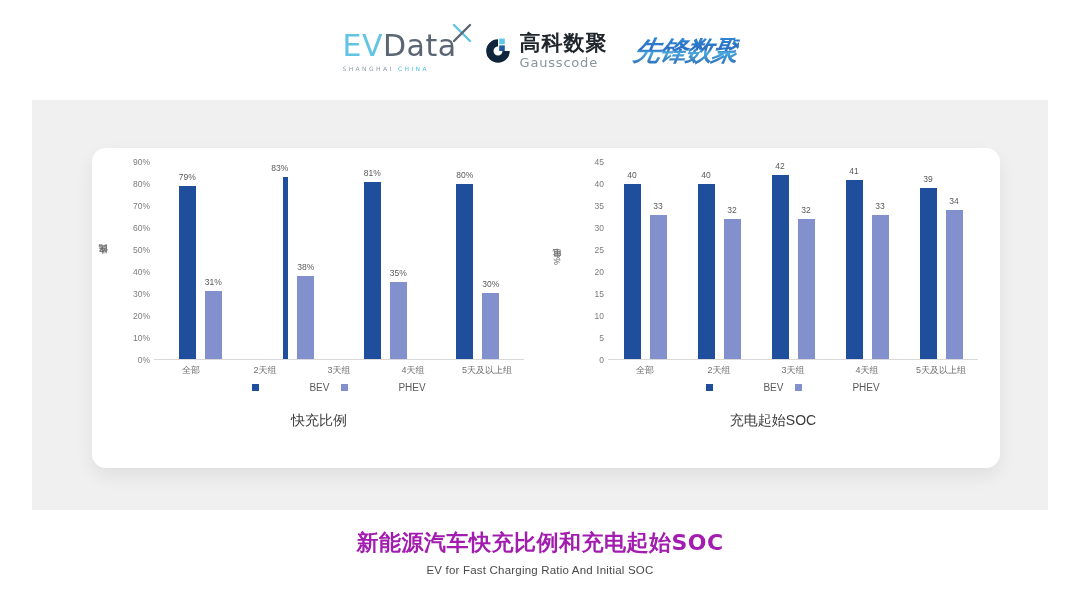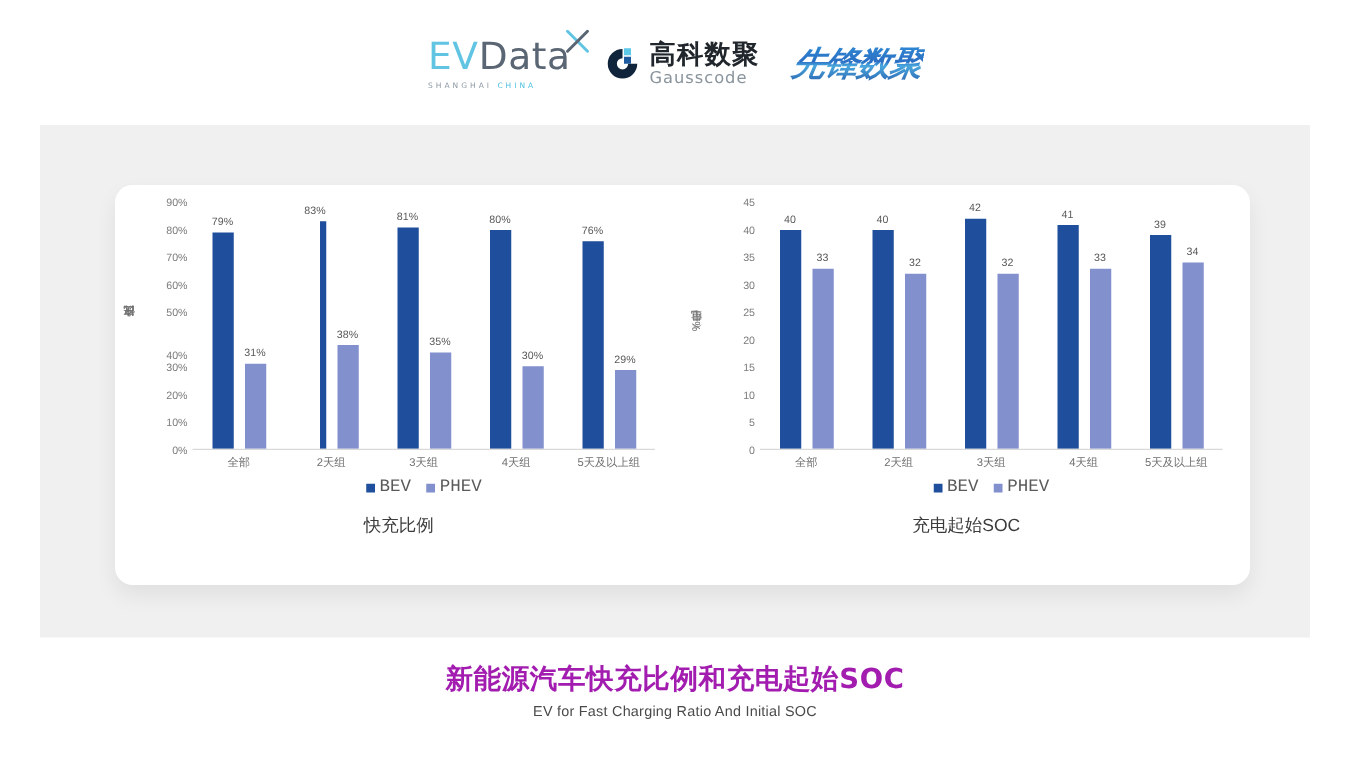--- a/index.html
+++ b/index.html
@@ -115,21 +115,21 @@
     flex: 1 1 0; text-align: center; font-size: 9px; color: #6f6f6f;
     font-family: "Liberation Sans", sans-serif; white-space: nowrap;
   }
 
   .legend {
     position: absolute; left: 62px; top: 232px; width: 370px;
     display: flex; align-items: center; justify-content: center; gap: 12px;
   }
   .legend .item { display: flex; align-items: center; gap: 4px; }
   .legend .sw { width: 7px; height: 7px; display: inline-block; }
-  .legend .lb { font-size: 14px; color: #5a5a5a; font-family: Liberation Mono, monospace; }
+  .legend .lb { font-size: 10px; color: #5a5a5a; font-family: Liberation Sans, sans-serif; margin-left: 46px; }
 
   .chart-title {
     position: absolute; left: 0; top: 262px; width: 454px; text-align: center;
     font-size: 14px; color: #3b3b3b; font-family: "Liberation Sans", sans-serif;
   }
 
   
   .footer { position: absolute; left: 0; top: 528px; width: 1080px; text-align: center; }
   .footer .main-title {
     font-size: 22px; font-weight: 700; color: #a21caf; letter-spacing: 0.5px;
@@ -186,21 +186,21 @@
     <div class="chart-block">
       <div class="yaxis-title">
         <span>快充占比</span>
       </div>
       <div class="ylabels" id="yl0">
           <span style="top: 0px;">90%</span>
           <span style="top: 22px;">80%</span>
           <span style="top: 44px;">70%</span>
           <span style="top: 66px;">60%</span>
           <span style="top: 88px;">50%</span>
-          <span style="top: 122px;">40%</span>
+          <span style="top: 110px;">40%</span>
           <span style="top: 132px;">30%</span>
           <span style="top: 154px;">20%</span>
           <span style="top: 176px;">10%</span>
           <span style="top: 198px;">0%</span>
         </div>
       <div class="plot">
         <div class="groups" id="g0">
             <div class="group">
               <div class="bar" style="height: 172.922px;">
                 <div class="fill" style="background: rgb(31, 78, 156);"></div>
@@ -232,30 +232,20 @@
               </div>
             </div>
             <div class="group">
               <div class="bar" style="height: 175.111px;">
                 <div class="fill" style="background: rgb(31, 78, 156);"></div>
                 <div class="val">80%</div>
               </div>
               <div class="bar" style="height: 65.6667px;">
                 <div class="fill" style="background: rgb(130, 144, 206);"></div>
                 <div class="val">30%</div>
-              </div>
-            </div>
-            <div class="group">
-              <div class="bar" style="height: 166.356px;">
-                <div class="fill" style="background: rgb(31, 78, 156);"></div>
-                <div class="val">76%</div>
-              </div>
-              <div class="bar" style="height: 63.4778px;">
-                <div class="fill" style="background: rgb(130, 144, 206);"></div>
-                <div class="val">29%</div>
               </div>
             </div>
           </div>
         <div class="axis-line"></div>
       </div>
       <div class="xlabels" id="xl0">
           <span>全部</span>
           <span>2天组</span>
           <span>3天组</span>
           <span>4天组</span>

